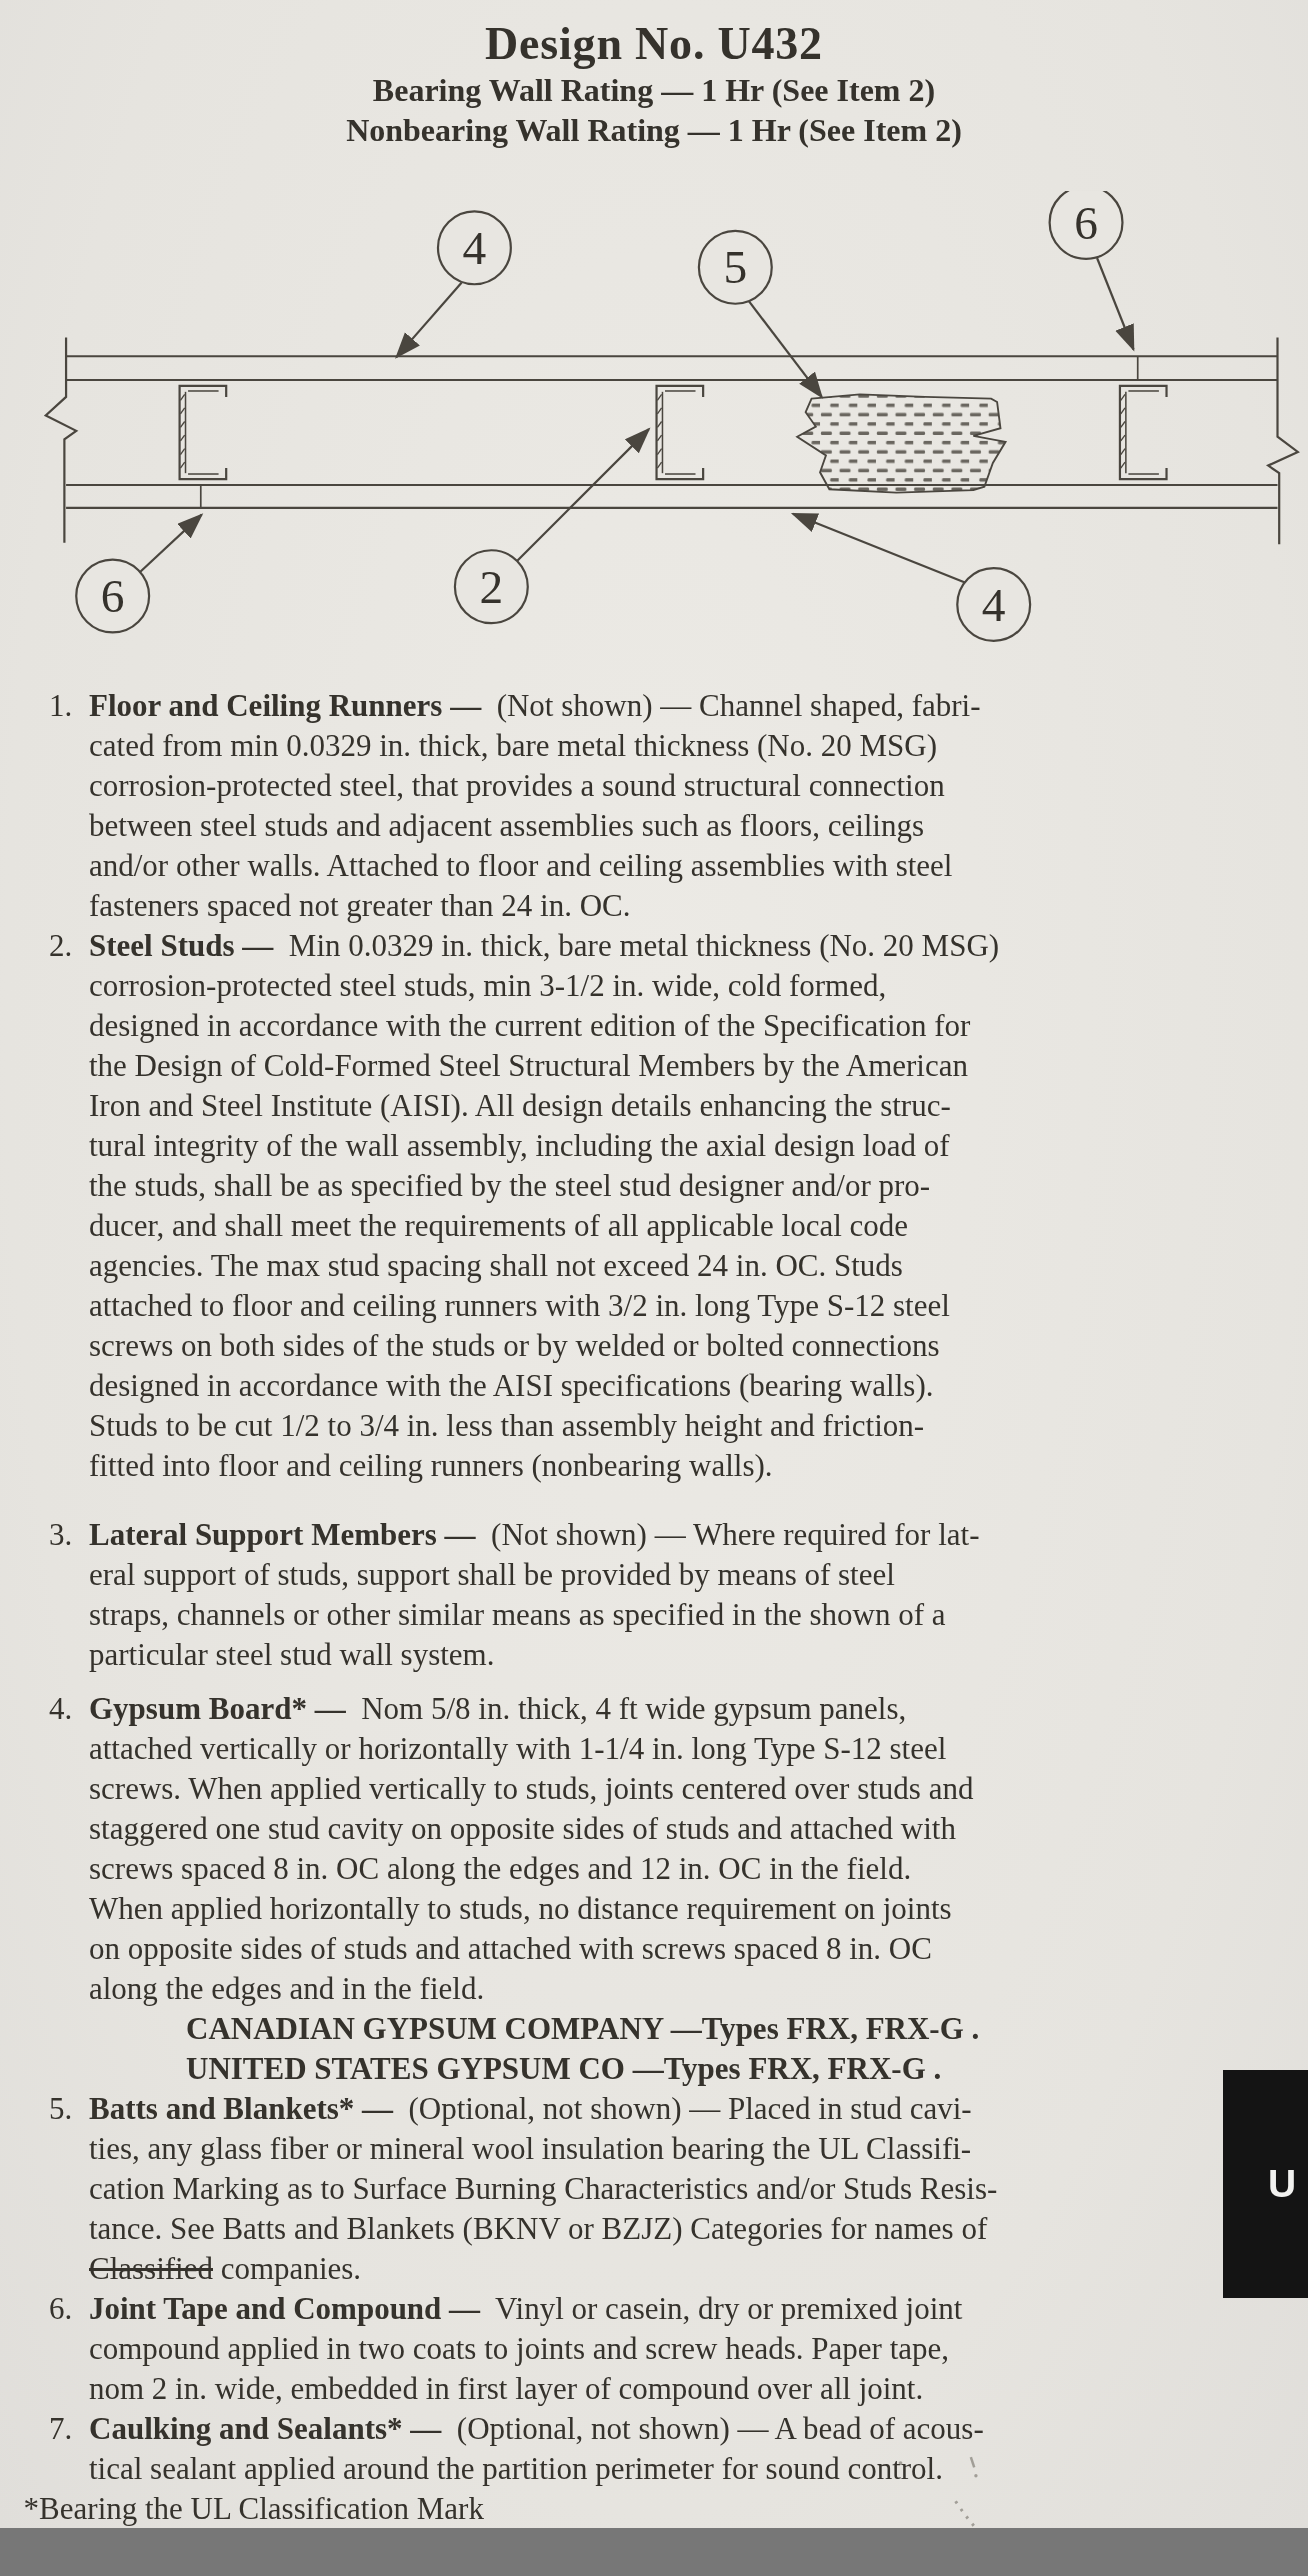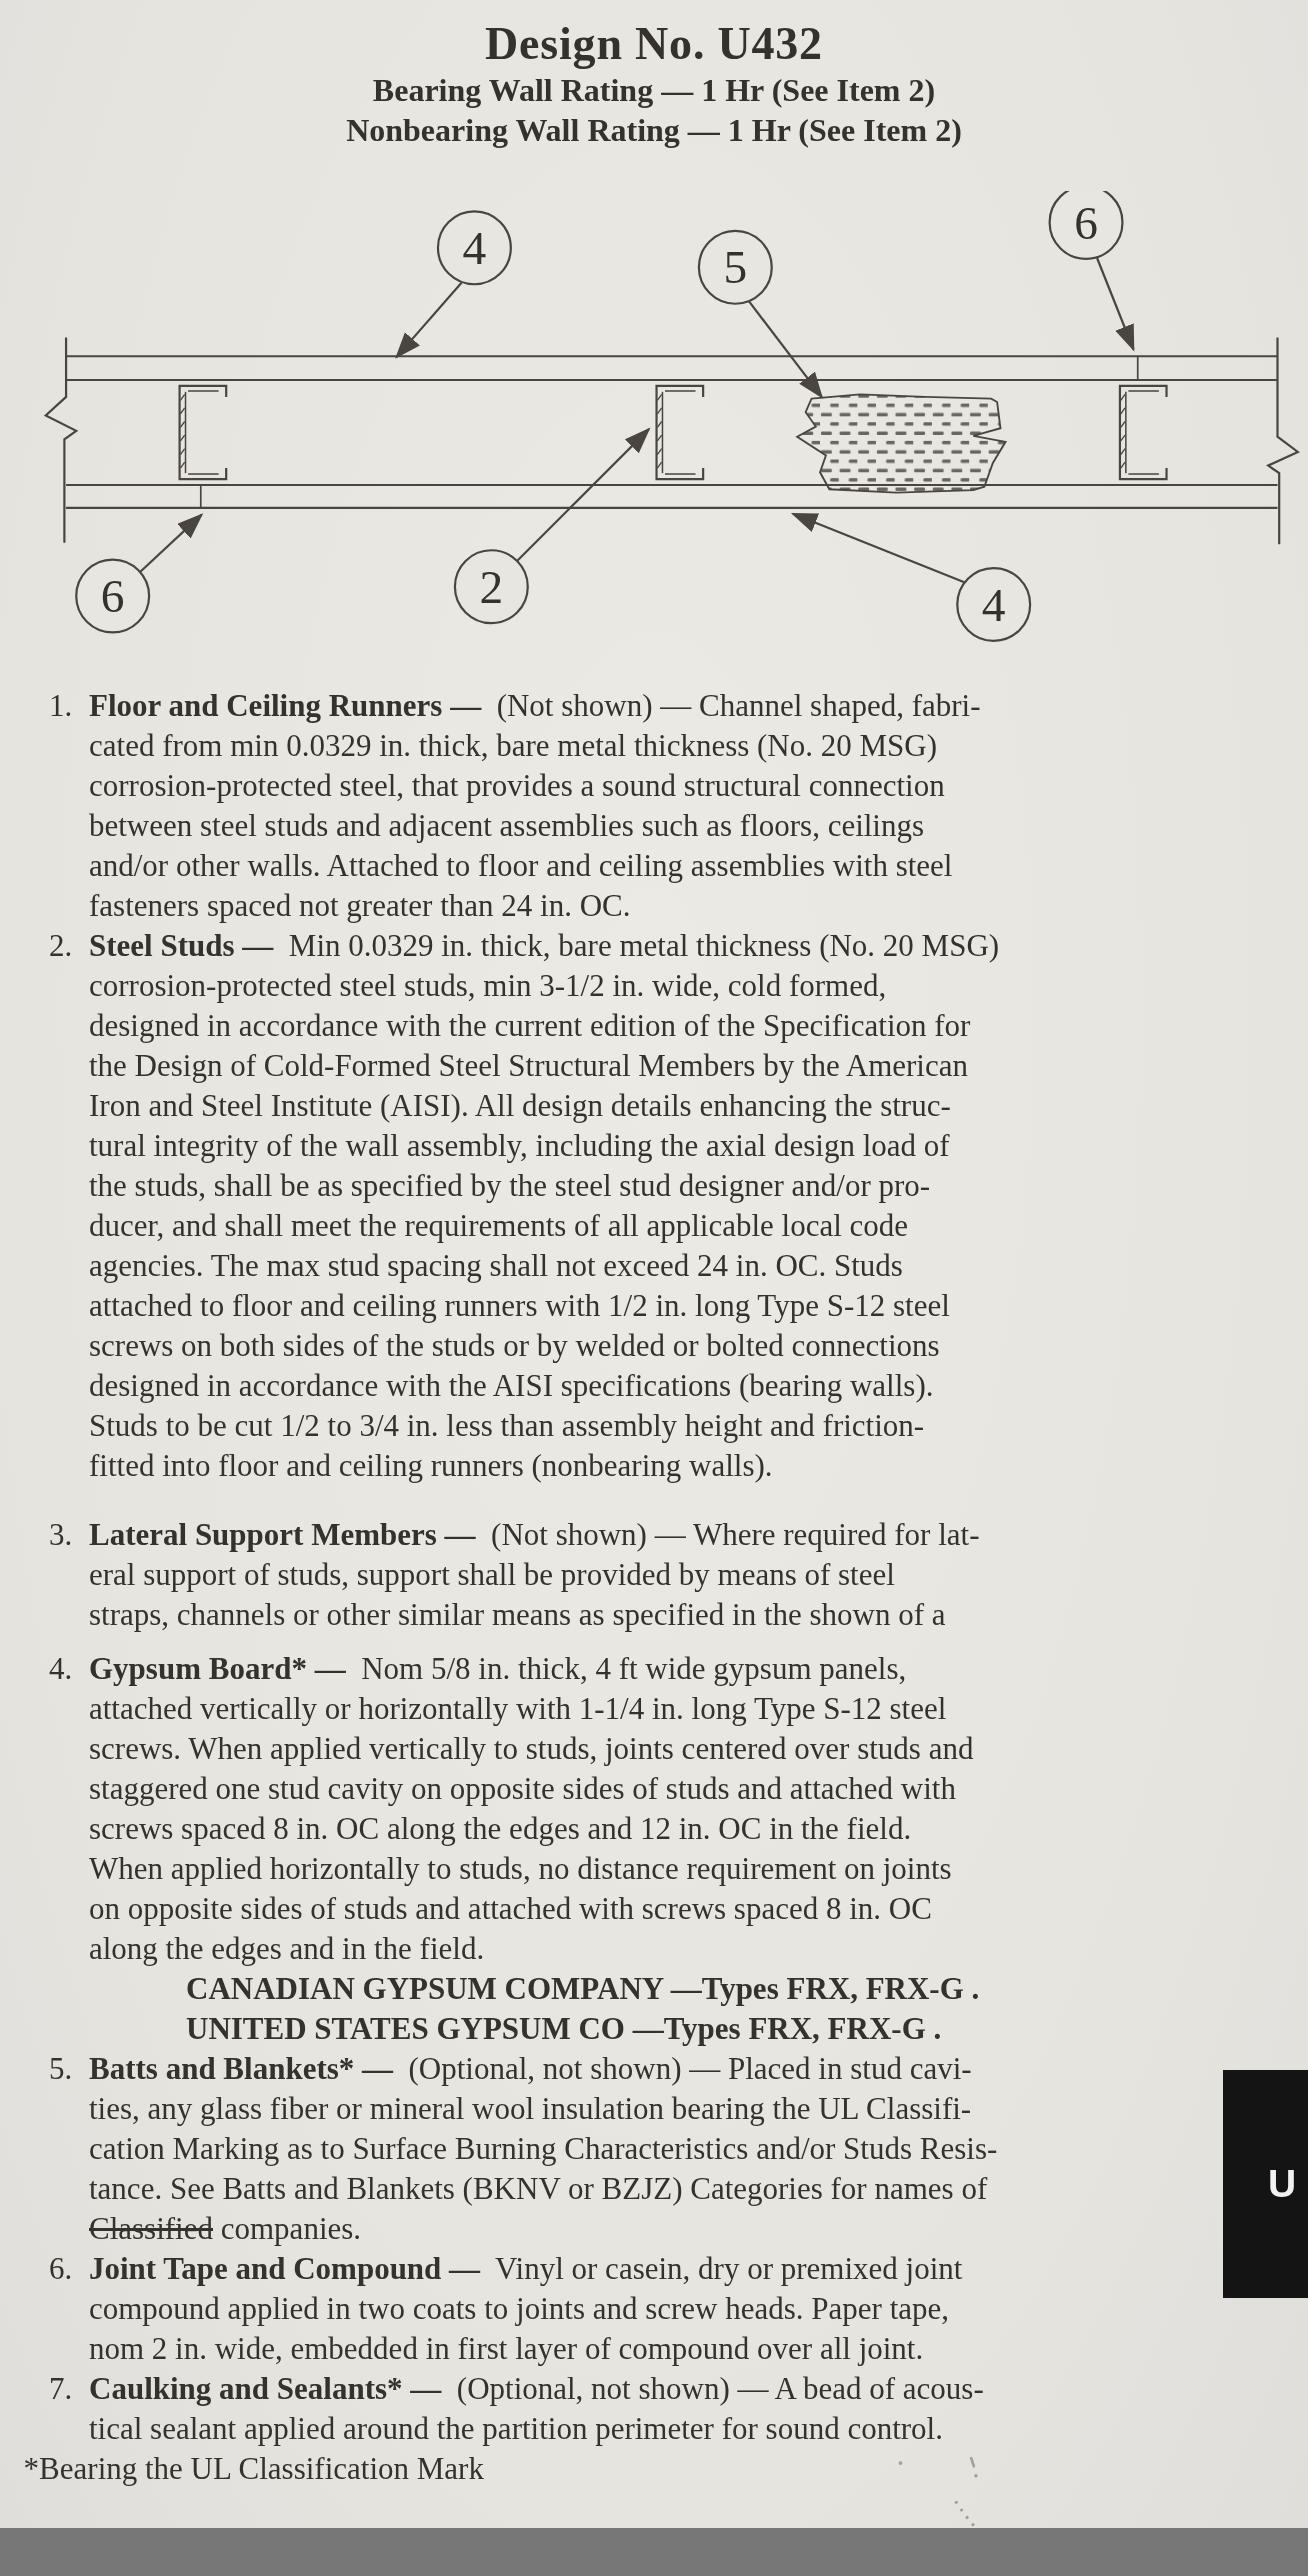--- a/index.html
+++ b/index.html
@@ -164,31 +164,32 @@
     <div class="item">
       <div class="ln"><span class="num">2.</span><span class="lead">Steel Studs —</span><span>  Min 0.0329 in. thick, bare metal thickness (No. 20 MSG)</span></div>
       <div class="ln">corrosion-protected steel studs, min 3-1/2 in. wide, cold formed,</div>
       <div class="ln">designed in accordance with the current edition of the Specification for</div>
       <div class="ln">the Design of Cold-Formed Steel Structural Members by the American</div>
       <div class="ln">Iron and Steel Institute (AISI). All design details enhancing the struc-</div>
       <div class="ln">tural integrity of the wall assembly, including the axial design load of</div>
       <div class="ln">the studs, shall be as specified by the steel stud designer and/or pro-</div>
       <div class="ln">ducer, and shall meet the requirements of all applicable local code</div>
       <div class="ln">agencies. The max stud spacing shall not exceed 24 in. OC. Studs</div>
-      <div class="ln">attached to floor and ceiling runners with 1/2 in. long Type S-12 steel</div>
+      <div class="ln">attached to floor and ceiling runners with 3/2 in. long Type S-12 steel</div>
       <div class="ln">screws on both sides of the studs or by welded or bolted connections</div>
       <div class="ln">designed in accordance with the AISI specifications (bearing walls).</div>
       <div class="ln">Studs to be cut 1/2 to 3/4 in. less than assembly height and friction-</div>
       <div class="ln">fitted into floor and ceiling runners (nonbearing walls).</div>
     </div>
 
     <div class="item item-3">
       <div class="ln"><span class="num">3.</span><span class="lead">Lateral Support Members —</span><span>  (Not shown) — Where required for lat-</span></div>
       <div class="ln">eral support of studs, support shall be provided by means of steel</div>
       <div class="ln">straps, channels or other similar means as specified in the shown of a</div>
+      <div class="ln">particular steel stud wall system.</div>
     </div>
 
     <div class="item item-4">
       <div class="ln"><span class="num">4.</span><span class="lead">Gypsum Board* —</span><span>  Nom 5/8 in. thick, 4 ft wide gypsum panels,</span></div>
       <div class="ln">attached vertically or horizontally with 1-1/4 in. long Type S-12 steel</div>
       <div class="ln">screws. When applied vertically to studs, joints centered over studs and</div>
       <div class="ln">staggered one stud cavity on opposite sides of studs and attached with</div>
       <div class="ln">screws spaced 8 in. OC along the edges and 12 in. OC in the field.</div>
       <div class="ln">When applied horizontally to studs, no distance requirement on joints</div>
       <div class="ln">on opposite sides of studs and attached with screws spaced 8 in. OC</div>

